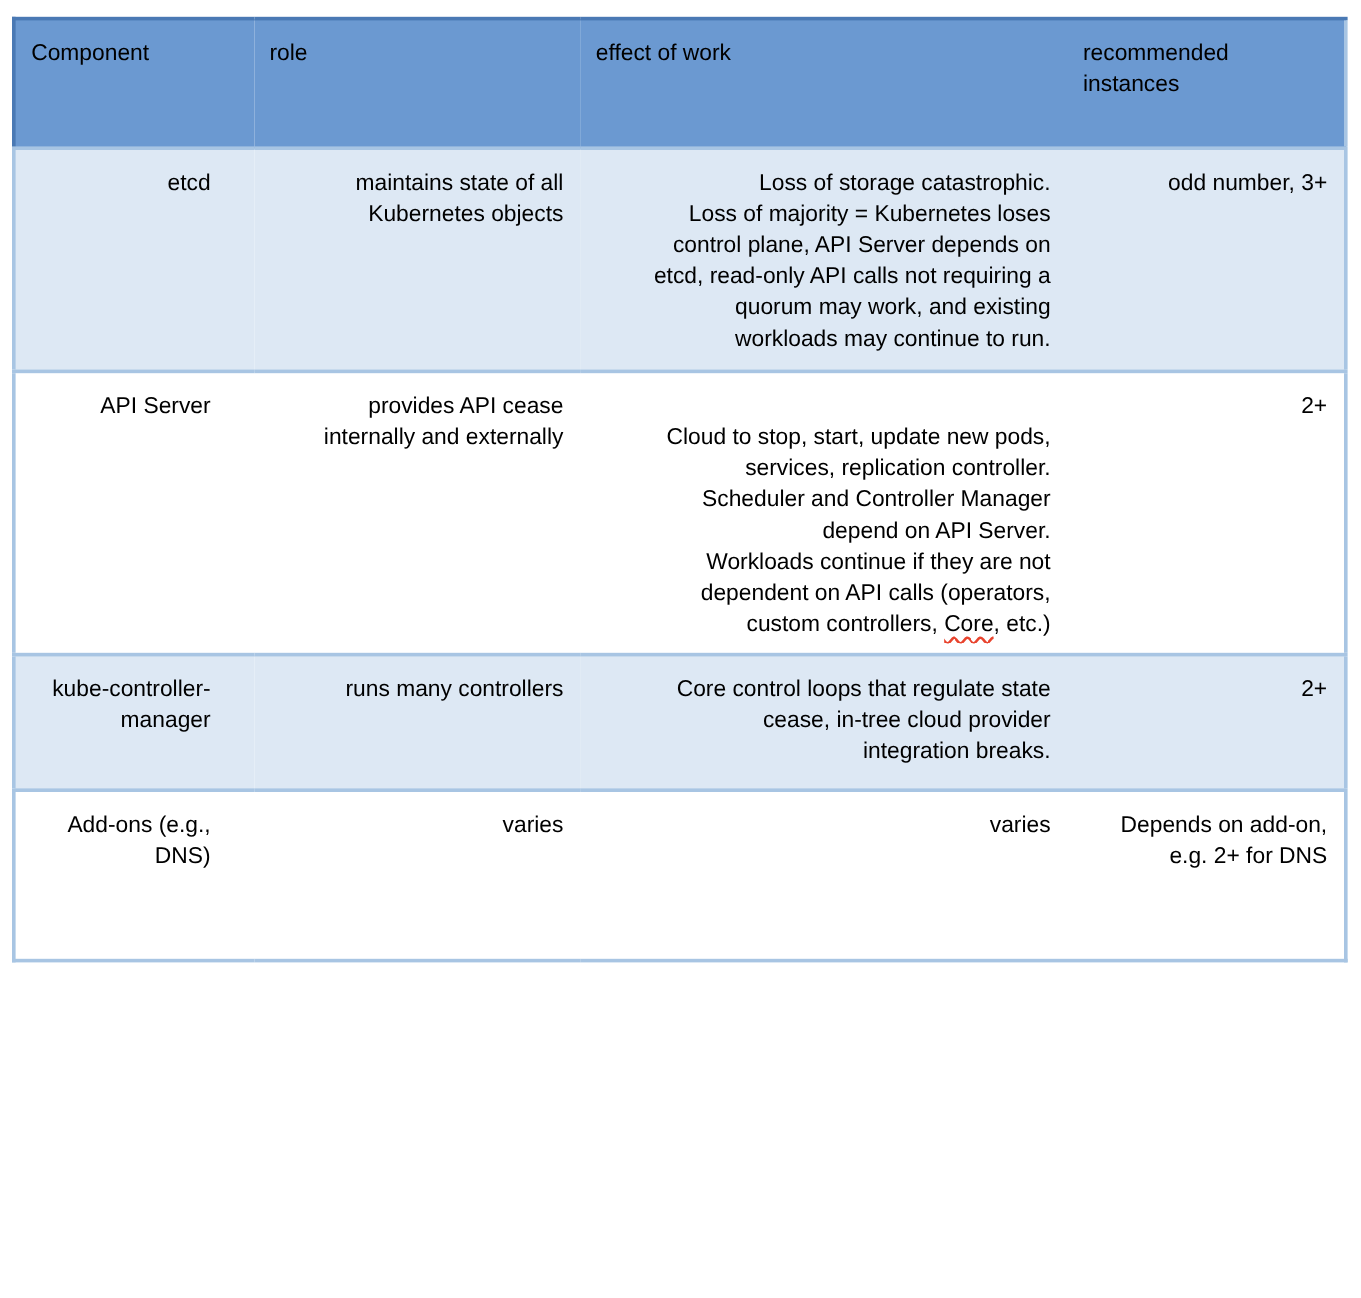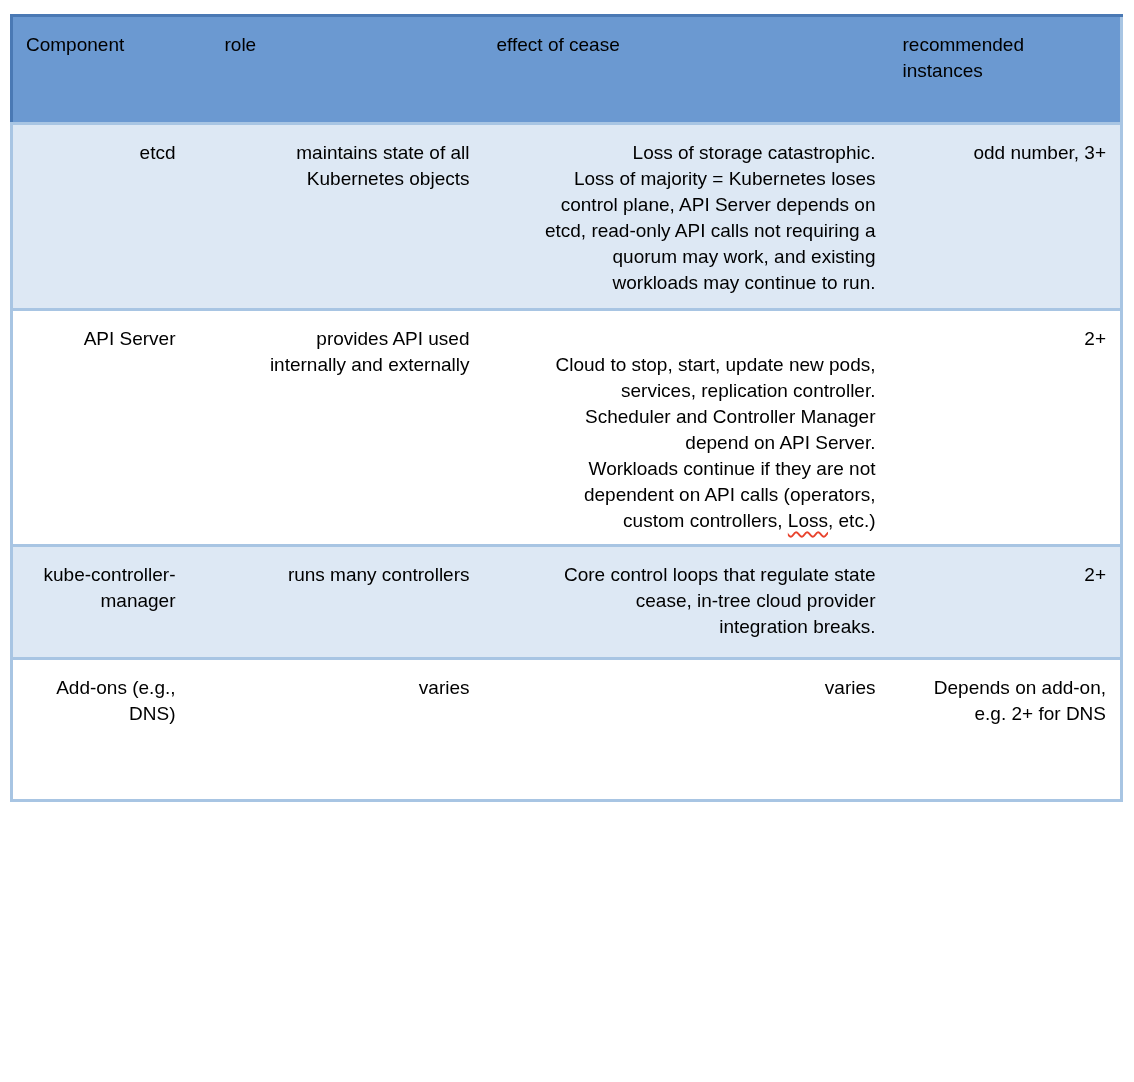--- a/index.html
+++ b/index.html
@@ -68,50 +68,50 @@
     <colgroup>
       <col class="c1">
         <col class="c2">
         <col class="c3">
         <col class="c4">
     </colgroup>
     <thead>
       <tr>
         <th>Component</th>
         <th>role</th>
-        <th>effect of cease</th>
+        <th>effect of work</th>
         <th>recommended
 instances</th>
       </tr>
     </thead>
     <tbody>
       <tr>
         <td>etcd</td>
         <td>maintains state of all
 Kubernetes objects</td>
         <td>Loss of storage catastrophic.
 Loss of majority = Kubernetes loses
 control plane, API Server depends on
 etcd, read-only API calls not requiring a
 quorum may work, and existing
 workloads may continue to run.</td>
         <td>odd number, 3+</td>
       </tr>
       <tr>
         <td>API Server</td>
-        <td>provides API used
+        <td>provides API cease
 internally and externally</td>
         <td>
           <span>Cloud to stop, start, update new pods,
 services, replication controller.
 Scheduler and Controller Manager
 depend on API Server.
 Workloads continue if they are not
 dependent on API calls (operators,
-custom controllers, </span><span class="squiggle">Loss</span><span>, etc.)</span>
+custom controllers, </span><span class="squiggle">Core</span><span>, etc.)</span>
         </td>
         <td>2+</td>
       </tr>
       <tr>
         <td>kube-controller-manager</td>
         <td>runs many controllers</td>
         <td>Core control loops that regulate state
 cease, in-tree cloud provider
 integration breaks.</td>
         <td>2+</td>

